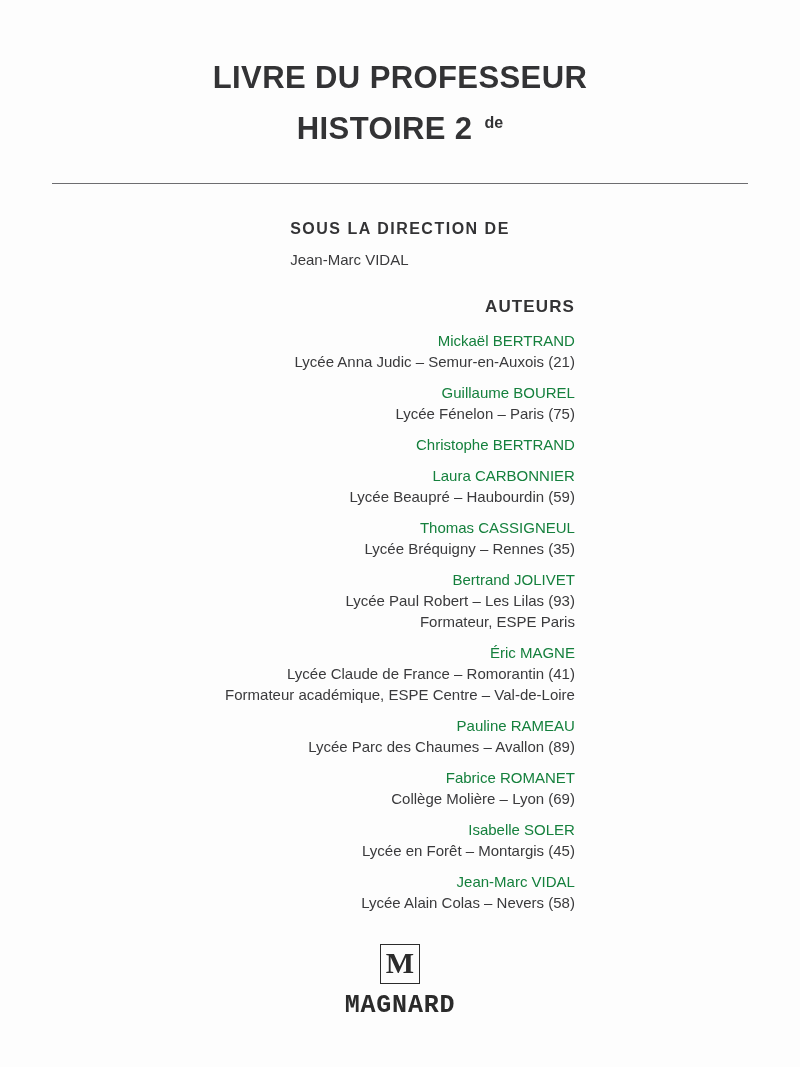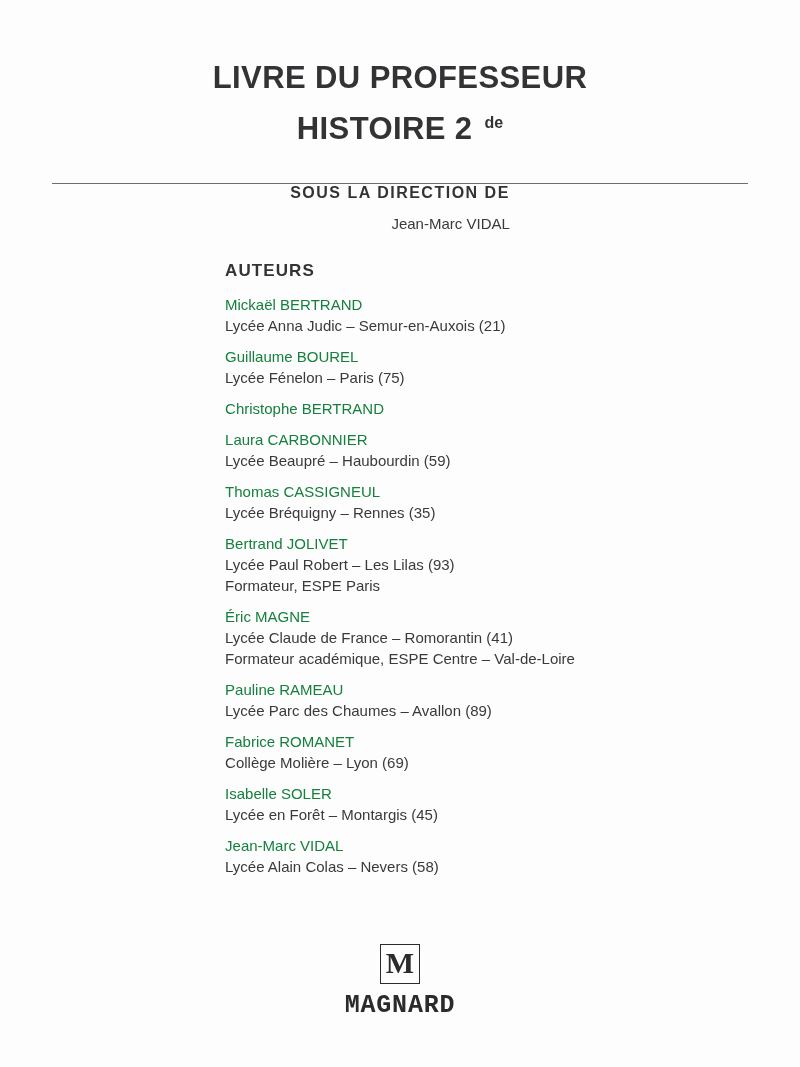--- a/index.html
+++ b/index.html
@@ -56,40 +56,41 @@
   .divider {
     width: 696px;
     height: 1px;
     background: #6d6d70;
     margin-top: 39px;
     flex: none;
   }
 
   
   .direction-block {
-    text-align: right;
+    text-align: left;
+    margin-top: 36px;
   }
   .section-heading {
     font-size: 16px;
     font-weight: bold;
     letter-spacing: 1.5px;
     color: #333335;
     line-height: 1.1;
   }
   .director-name {
     font-size: 15px;
     font-weight: normal;
     color: #3a3a3c;
     margin-top: 14px;
     line-height: 1.1;
   }
 
   
   .authors-block {
-    text-align: left;
+    text-align: right;
     margin-top: 30px;
   }
   .authors-heading {
     font-size: 17px;
     font-weight: bold;
     letter-spacing: 1.1px;
     color: #333335;
     line-height: 1.1;
     margin-bottom: 13px;
   }

